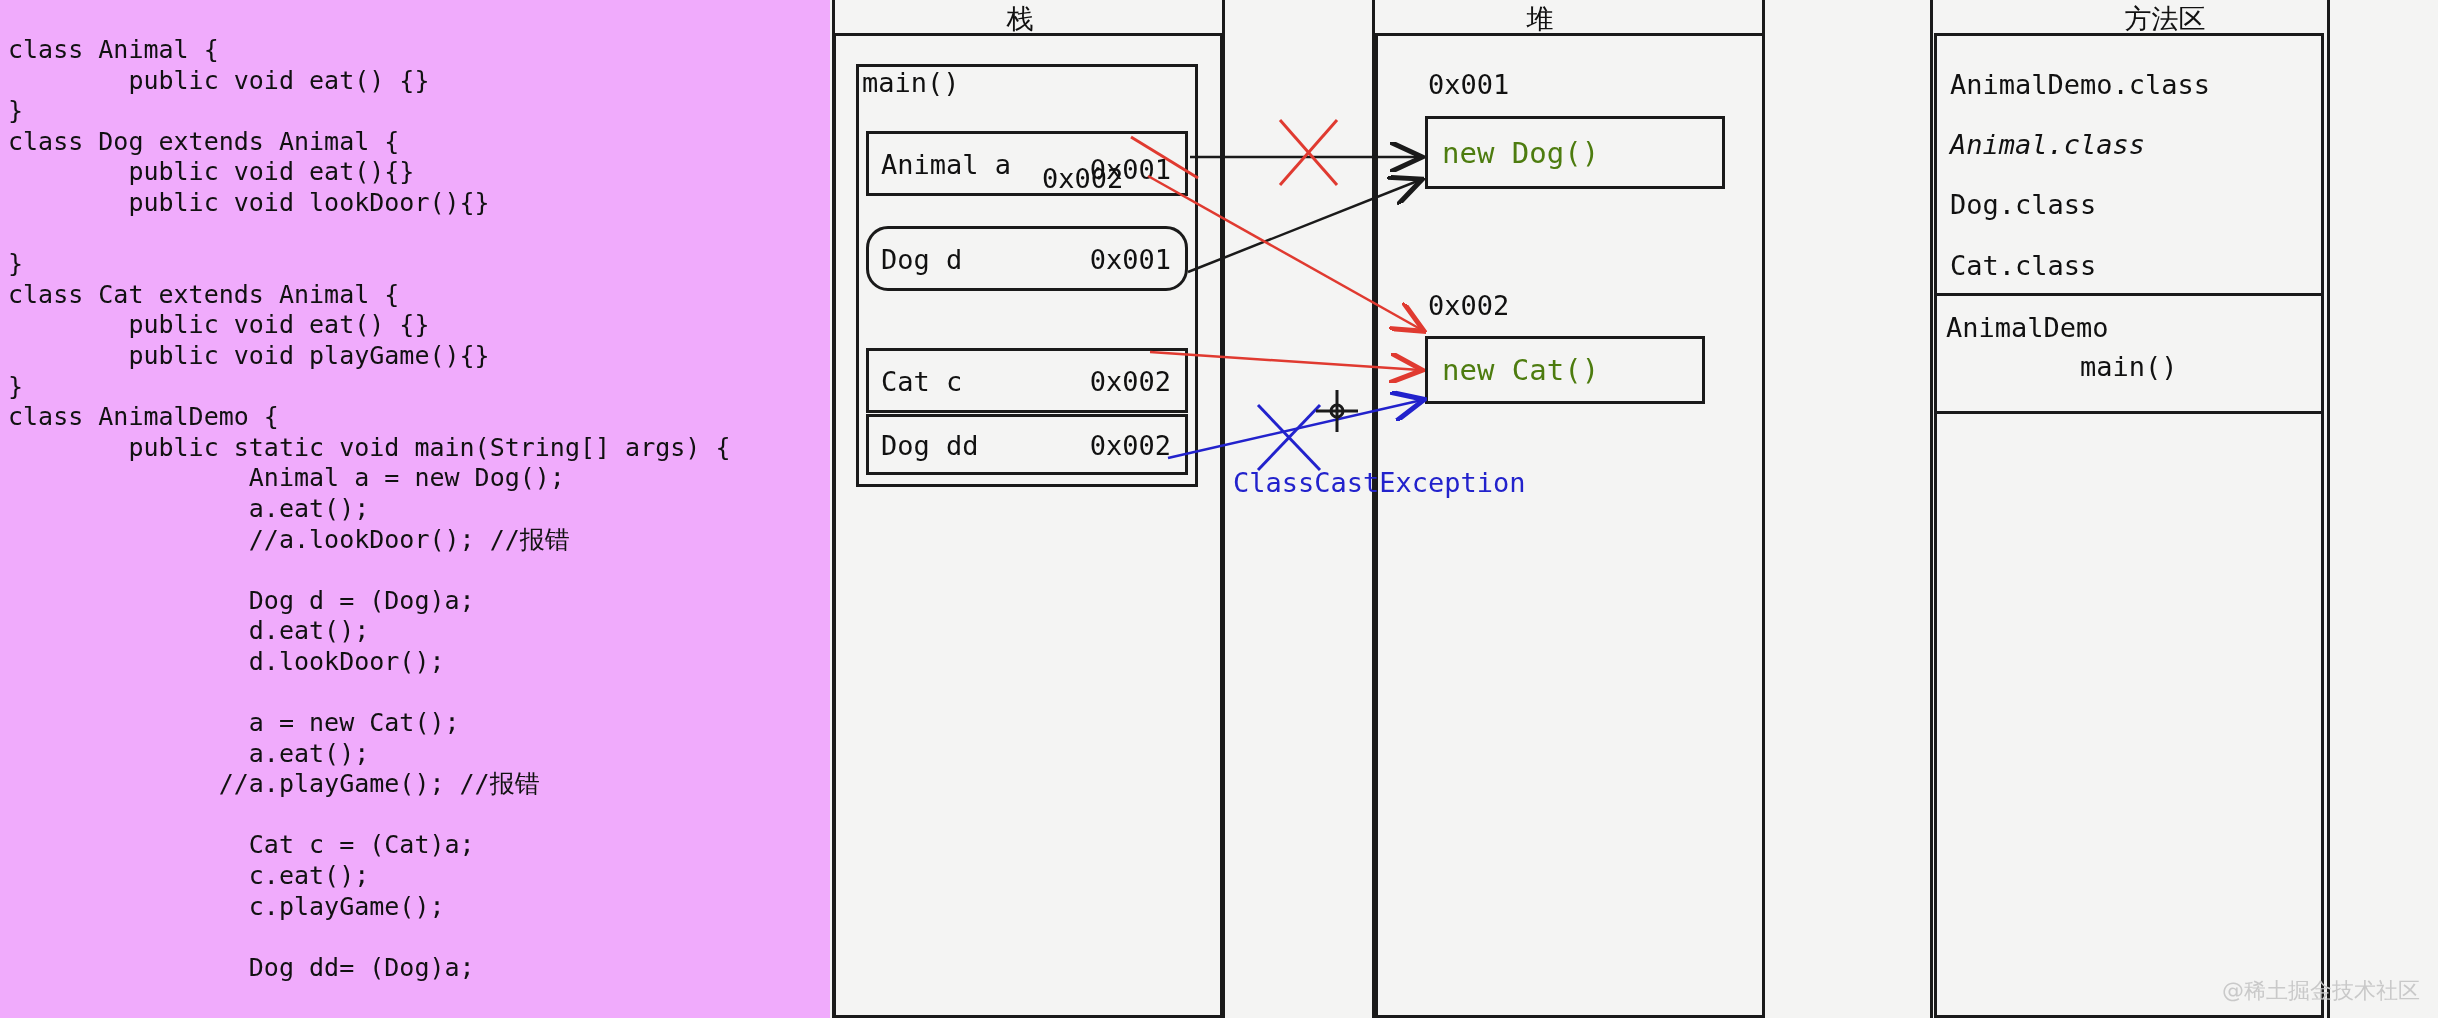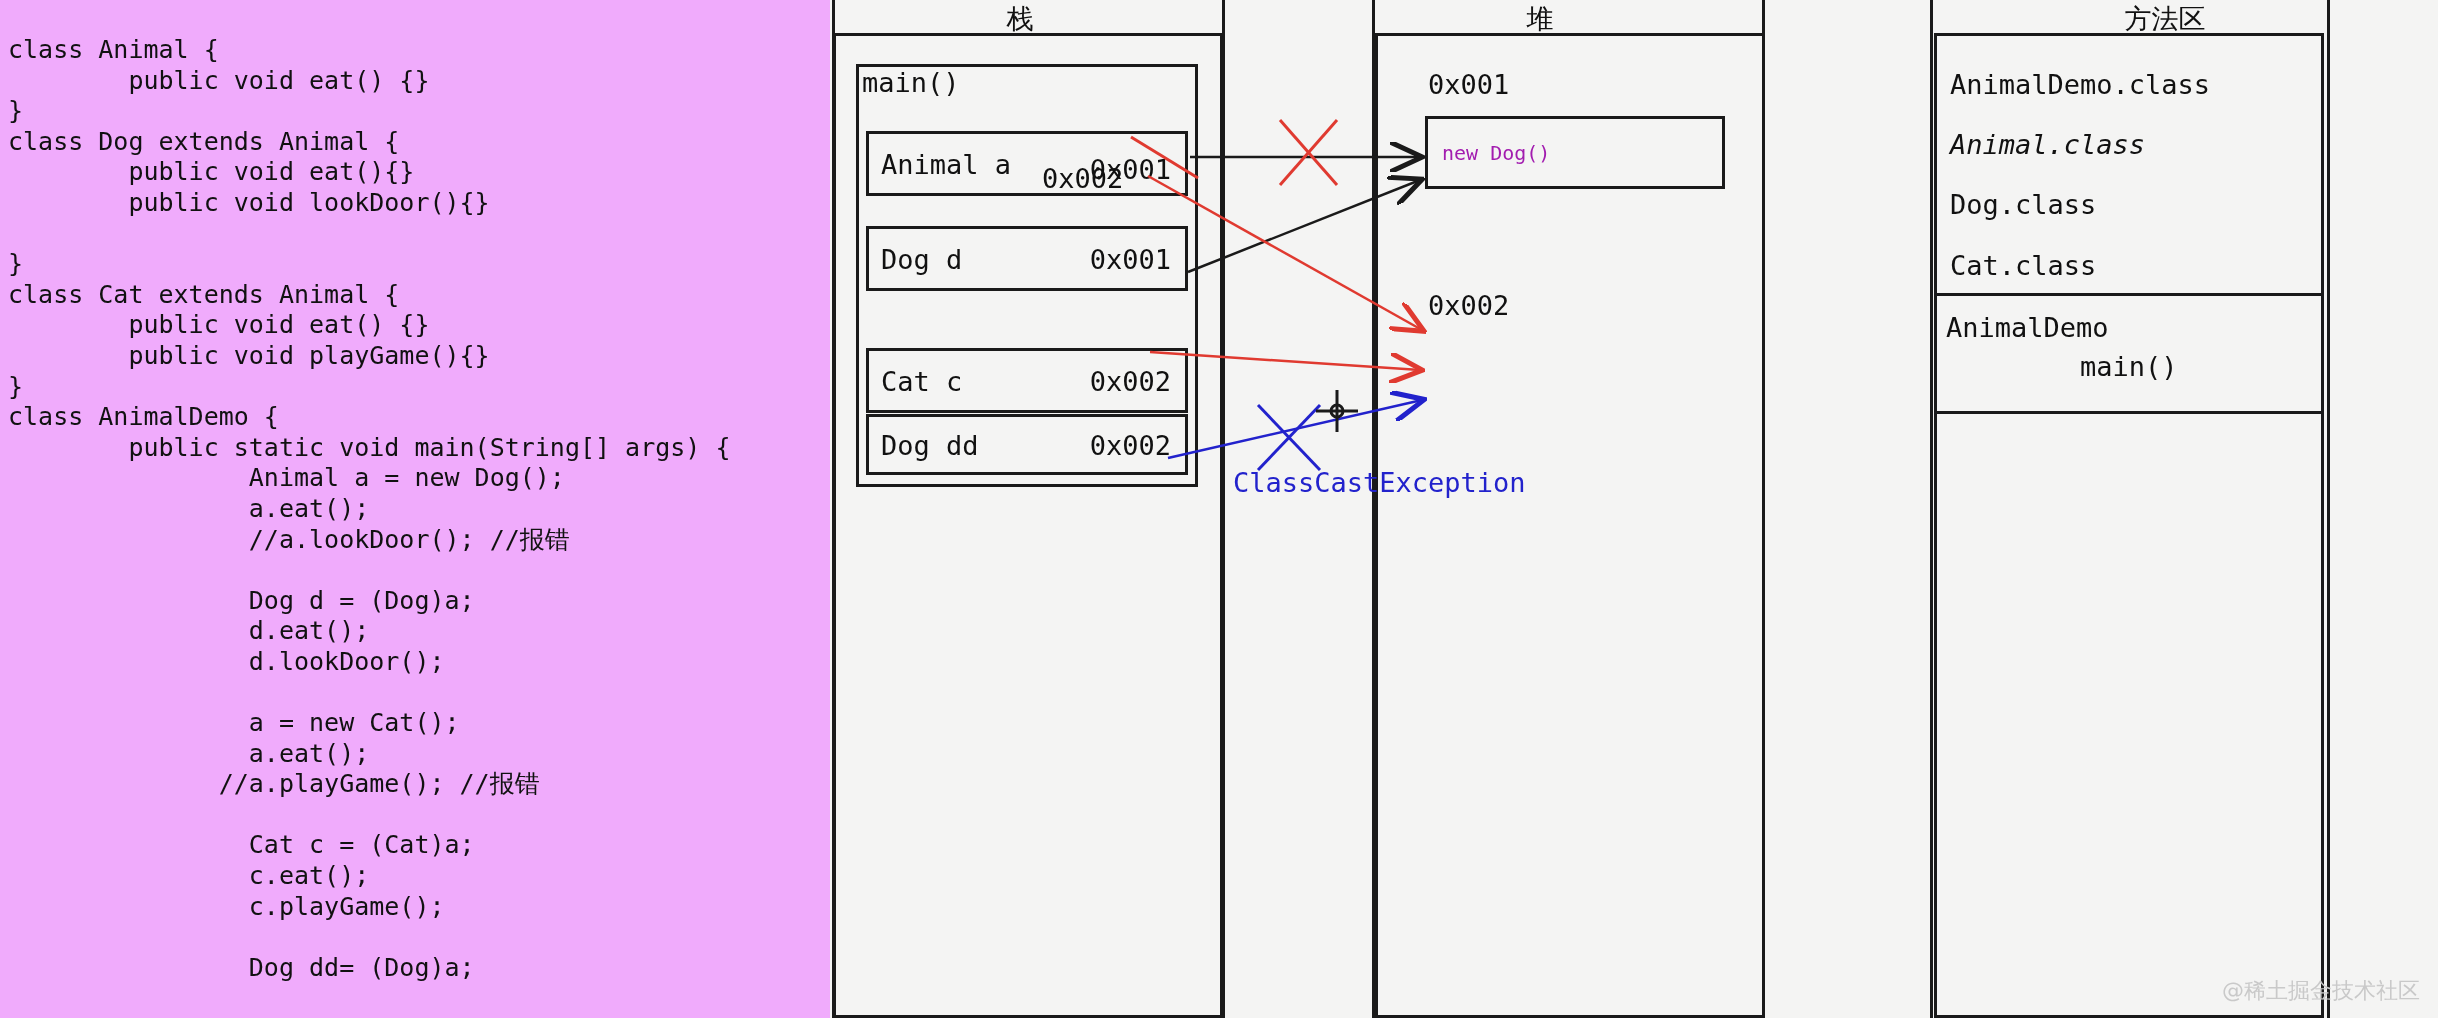--- a/index.html
+++ b/index.html
@@ -118,22 +118,22 @@
     position: absolute;
     border: 3px solid #1a1a1a;
     box-sizing: border-box;
     background: transparent;
   }
   .heap-obj-label {
     position: absolute;
     left: 14px;
     top: 50%;
     transform: translateY(-50%);
-    font-size: 20px;
-    color: #a21caf;
+    font-size: 29px;
+    color: #4d7c0f;
     white-space: nowrap;
   }
 
   
   .method-entry {
     position: absolute;
     font-size: 27px;
     color: #111111;
     white-space: nowrap;
   }
@@ -226,21 +226,21 @@
 
   <div id="stack-frame" style="left:856px; top:64px; width:342px; height:423px;"></div>
   <div id="stack-frame-label" style="left:862px; top:67px;">main()</div>
 
   <div class="stack-slot" style="left:866px; top:131px; width:322px; height:65px;">
     <span class="slot-name">Animal a</span>
     <span class="slot-value" style="top:20px; transform:none; right:14px;">0x001</span>
   </div>
   <span class="slot-value-alt" style="left:1042px; top:163px;">0x002</span>
 
-  <div class="stack-slot" style="left:866px; top:226px; width:322px; height:65px;">
+  <div class="stack-slot" style="left:866px; top:226px; width:322px; height:65px;border-radius:22px;">
     <span class="slot-name">Dog d</span>
     <span class="slot-value">0x001</span>
   </div>
 
   <div class="stack-slot" style="left:866px; top:320px; width:322px; height:65px;margin-top:28px;">
     <span class="slot-name">Cat c</span>
     <span class="slot-value">0x002</span>
   </div>
 
   <div class="stack-slot" style="left:866px; top:414px; width:322px; height:61px;">
@@ -250,20 +250,23 @@
 
   <div class="region-title" style="left:1460px; top:1px; width:160px;">堆</div>
   <div class="region-box" style="left:1375px; top:33px; width:390px; height:985px;"></div>
 
   <span class="heap-addr" style="left:1428px; top:69px;">0x001</span>
   <div class="heap-obj" style="left:1425px; top:116px; width:300px; height:73px;">
     <span class="heap-obj-label">new Dog()</span>
   </div>
 
   <span class="heap-addr" style="left:1428px; top:290px;">0x002</span>
+  <div class="heap-obj" style="left:1425px; top:336px; width:280px; height:68px;">
+    <span class="heap-obj-label">new Cat()</span>
+  </div>
 
   <div class="region-title" style="left:2040px; top:1px; width:250px;">方法区</div>
   <div class="region-box" style="left:1934px; top:33px; width:390px; height:985px;"></div>
 
   <span class="method-entry" style="left:1950px; top:69px;text-align:center;">AnimalDemo.class</span>
   <span class="method-entry" style="left:1950px; top:129px;font-style:italic;">Animal.class</span>
   <span class="method-entry" style="left:1950px; top:189px;">Dog.class</span>
   <span class="method-entry" style="left:1950px; top:250px;">Cat.class</span>
 
   <div class="method-divider" style="left:1934px; top:293px; width:390px;"></div>

